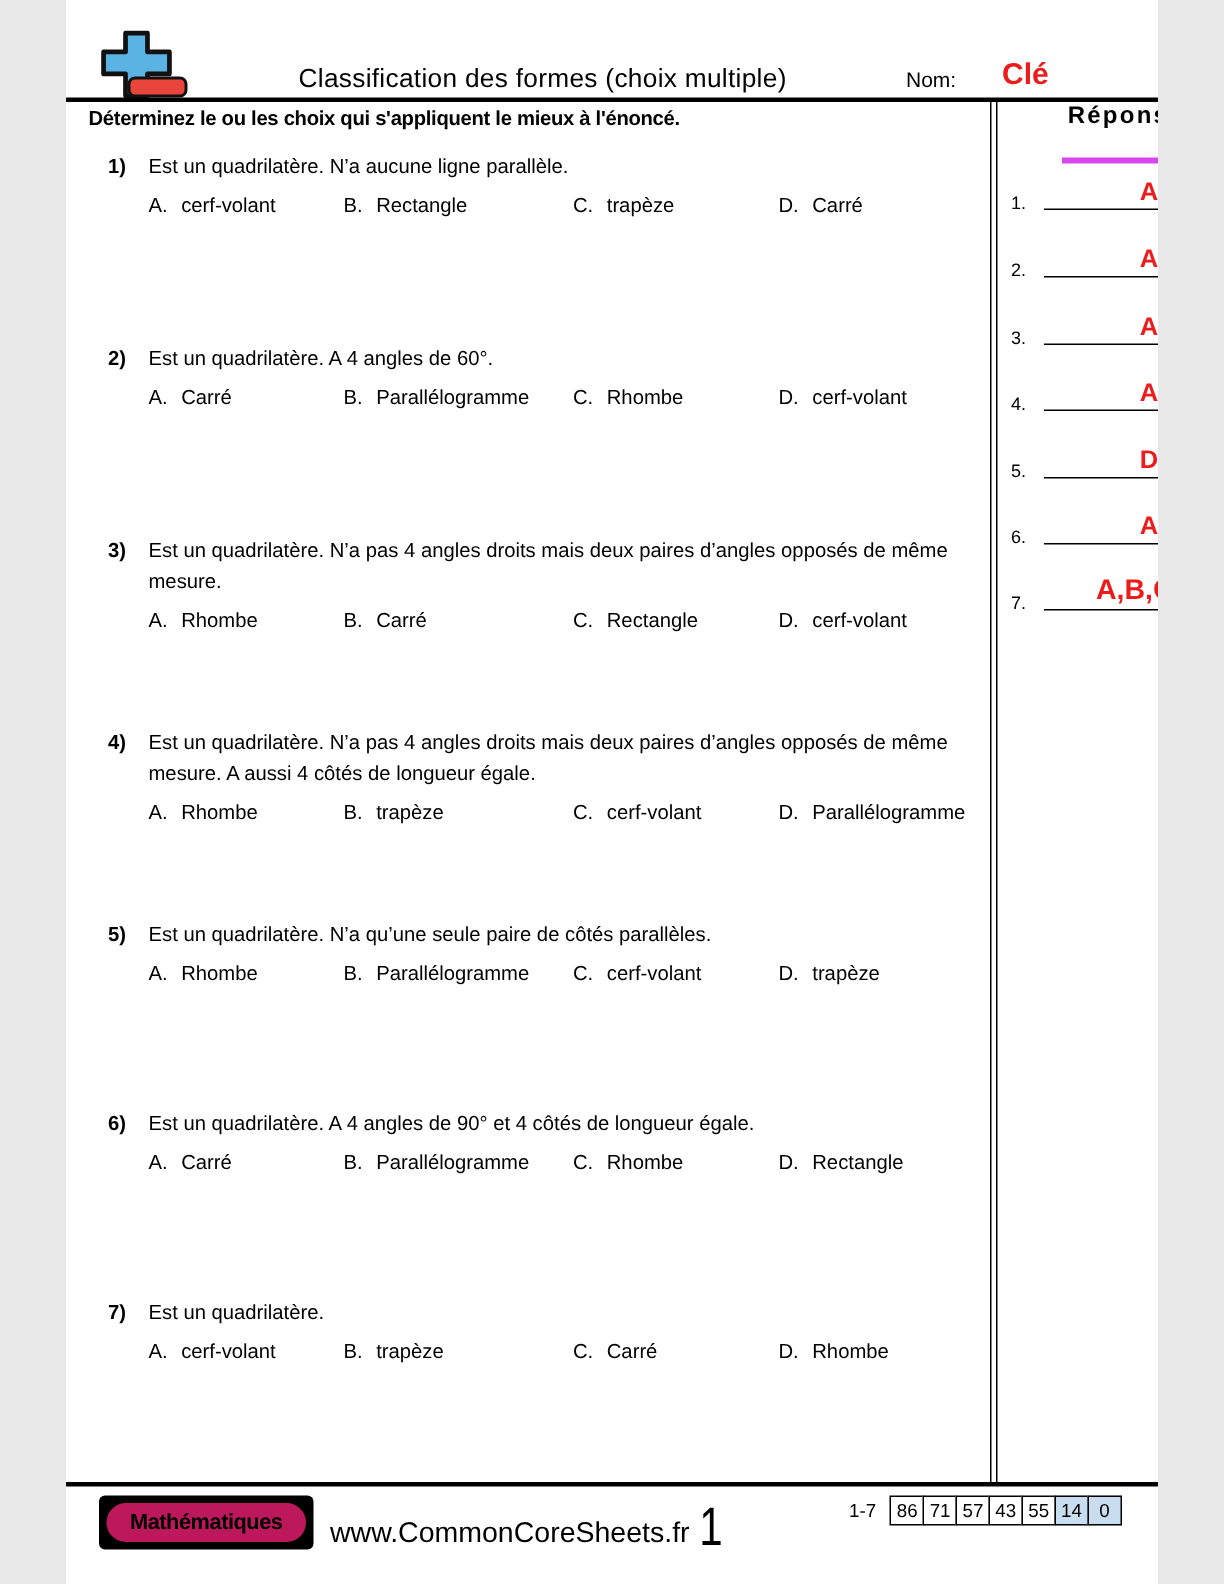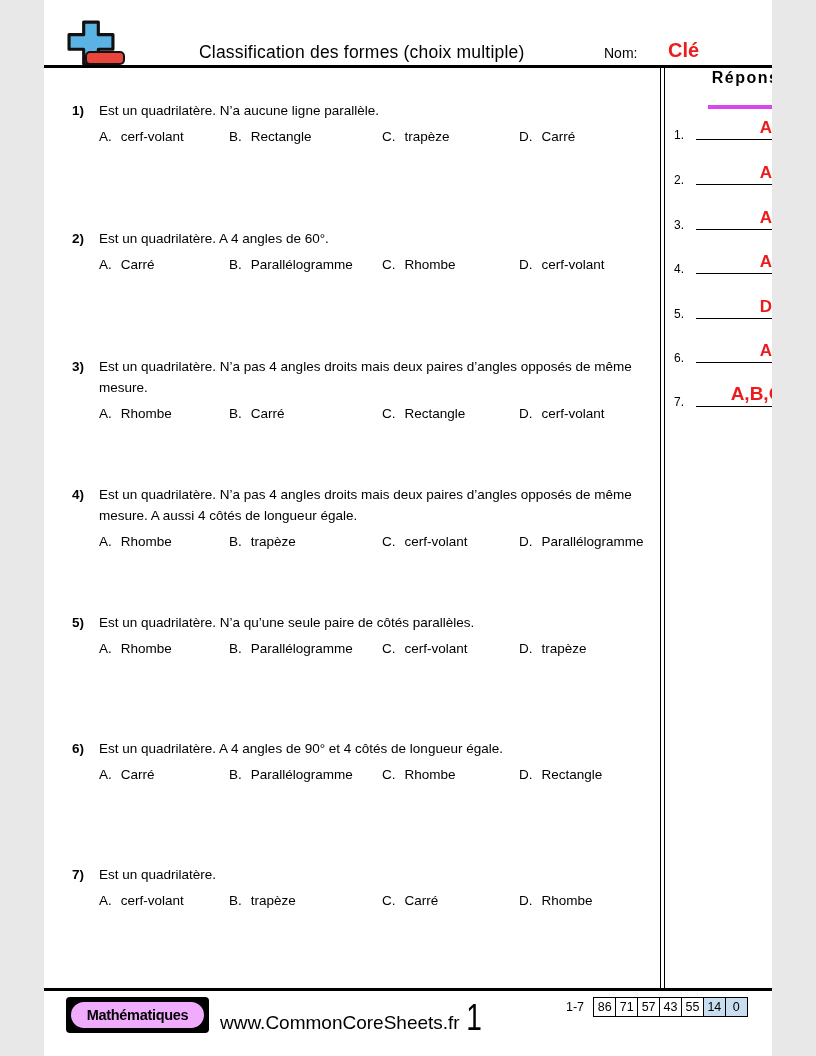--- a/index.html
+++ b/index.html
@@ -38,21 +38,21 @@
   .ans-row.wide .ans-val{font-size:19px;}
   
   .q{position:absolute;left:28px;width:592px;font-size:13.5px;line-height:21px;}
   .q-num{position:absolute;left:0;top:0;font-weight:bold;}
   .q-text{display:block;padding-left:27px;max-width:575px;}
   .q-opts{display:grid;grid-template-columns:130px 153px 137px auto;padding-left:27px;margin-top:5px;}
   .opt-letter{display:inline-block;margin-right:9px;}
   
   .footer-rule{position:absolute;left:0;top:988px;width:816px;height:2.5px;background:#000;}
   .brand{position:absolute;left:22px;top:997px;width:143px;height:36px;background:#000;border-radius:4px;padding:3px;}
-  .brand-pill{width:100%;height:100%;background:#f0abfc;border:2px solid #000;border-radius:16px;
+  .brand-pill{width:100%;height:100%;background:#be185d;border:2px solid #000;border-radius:16px;
     display:flex;align-items:center;justify-content:center;font-size:14.5px;font-weight:bold;letter-spacing:-.3px;}
   .website{position:absolute;left:176px;top:1012px;font-size:19px;}
   .page-num{position:absolute;left:400px;top:997px;width:60px;text-align:center;font-size:36px;
     transform:scaleX(.78);}
   .score{position:absolute;right:24px;top:997px;display:flex;align-items:flex-start;}
   .score-label{font-size:12.5px;margin-right:9px;line-height:20px;}
   .cells{display:flex;}
   .cell{width:23.5px;height:20px;border:1.6px solid #000;margin-left:-1.6px;background:#fff;
     display:flex;align-items:center;justify-content:center;font-size:12.5px;}
   .cell:first-child{margin-left:0;}
@@ -66,20 +66,21 @@
   <div class="logo">
     <svg width="50" height="46" viewBox="0 0 46 44">
       <path d="M16 2 H30 V14 H44 V28 H30 V42 H16 V28 H2 V14 H16 Z" fill="#5ab3e2" stroke="#111" stroke-width="3" stroke-linejoin="round"></path>
     </svg>
     <div class="logo-bar"></div>
   </div>
   <div class="title">Classification des formes (choix multiple)</div>
   <div class="nom-label">Nom:</div>
   <div class="nom-value">Clé</div>
   <div class="header-rule"></div>
+  <div class="instruction">Déterminez le ou les choix qui s'appliquent le mieux à l'énoncé.</div>
   <div class="col-divider"></div>
 
   <div class="rep-head">
     <span>Réponses</span>
   </div>
 
   <div class="ans-row" style="top:111px">
     <span class="ans-num">1.</span>
     <span class="ans-val">A</span>
     <span class="ans-line"></span>

